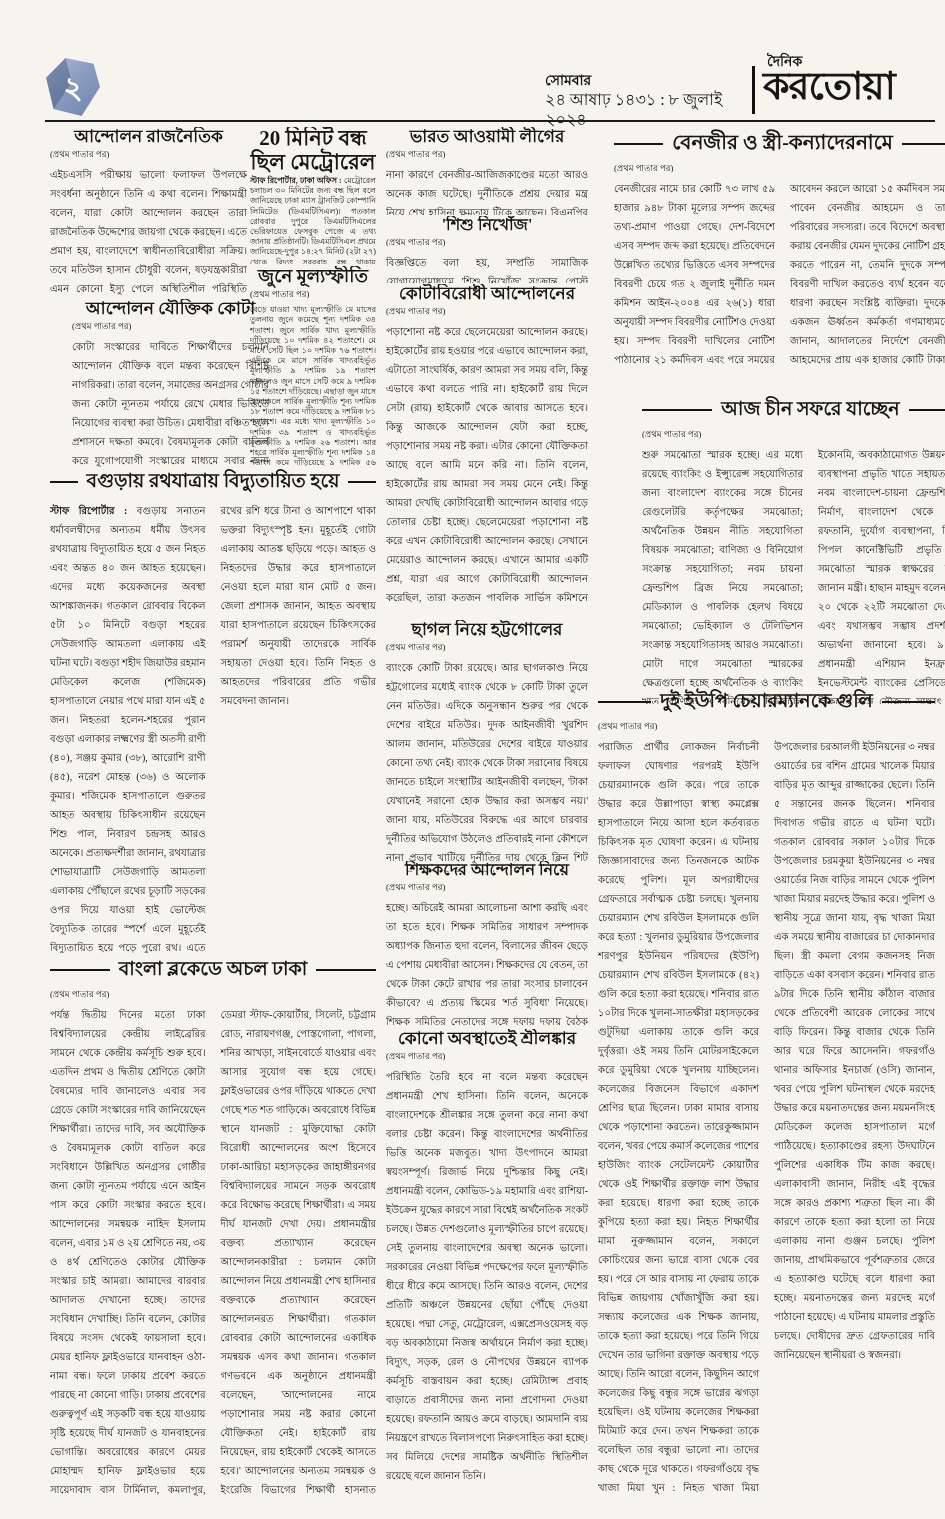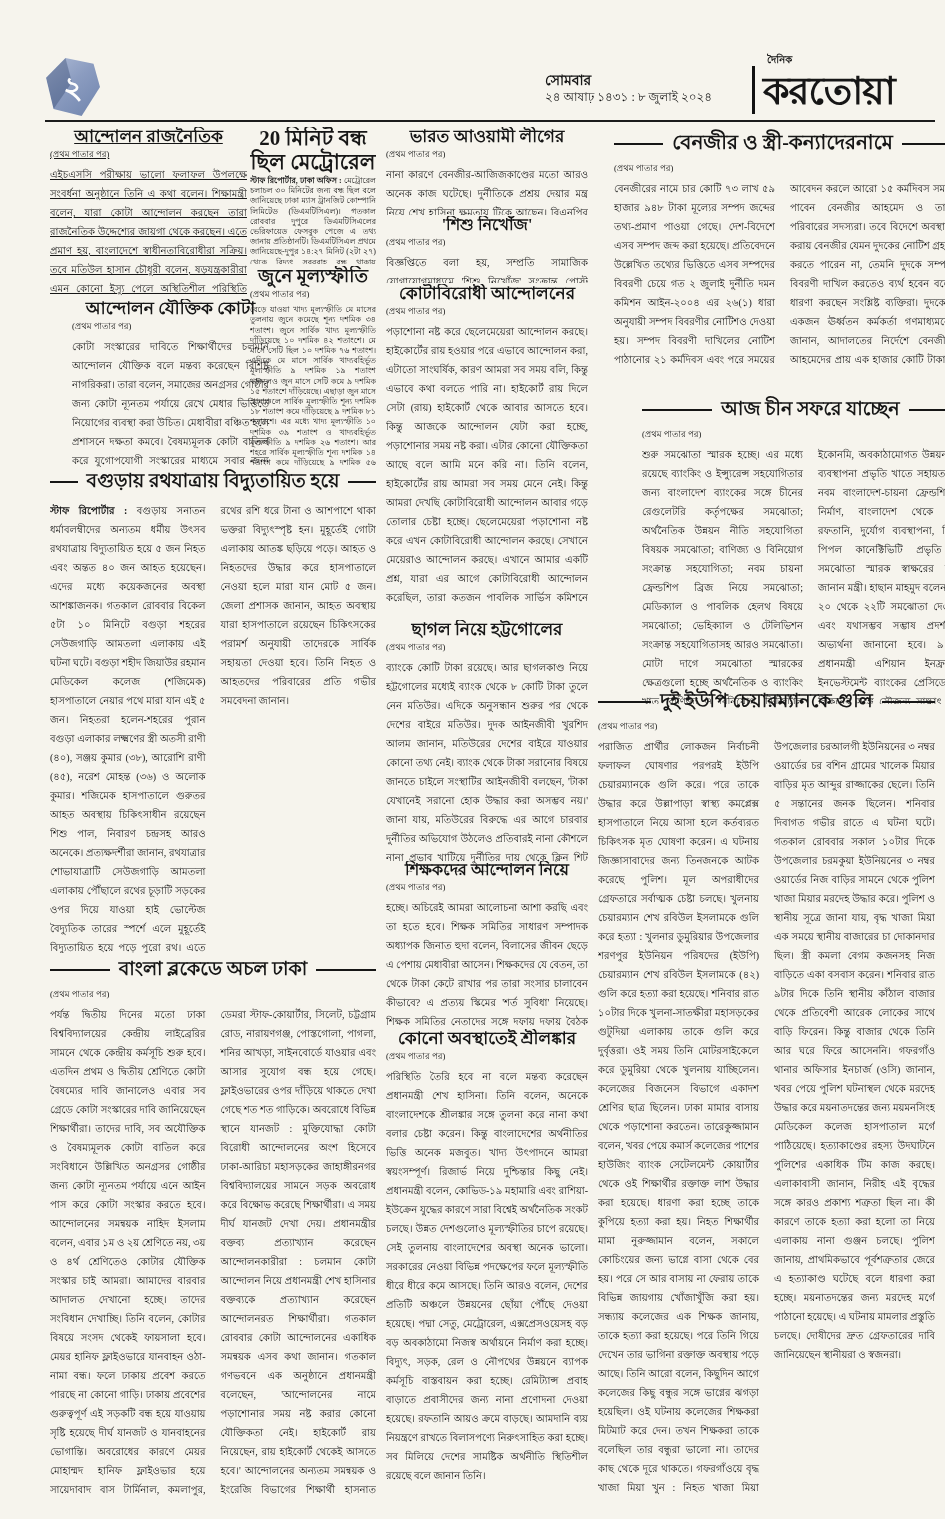--- a/index.html
+++ b/index.html
@@ -20,25 +20,25 @@
     position:absolute;left:0;top:0;width:100%;height:100%;
     background:rgba(40,60,100,.35);
     clip-path:polygon(0 34%,36% 0,48% 42%,14% 88%);
   }
   .emblem .num{
     position:absolute;left:0;top:6px;width:100%;text-align:center;
     font-size:30px;font-weight:bold;color:#fdfdfd;
   }
   .dateblock{left:545px;top:72px;width:200px;text-align:left;line-height:1.25;}
   .dateblock .day{font-size:14px;font-weight:bold;}
-  .dateblock .dline{font-size:12px;}
+  .dateblock .dline{font-size:16px;}
   .vbar{left:752px;top:66px;width:3px;height:48px;background:#111;}
   .masthead{left:763px;top:55px;width:175px;line-height:1;}
-  .masthead .top{font-size:10px;font-weight:bold;padding-left:4px;}
-  .masthead .main{font-size:38px;font-weight:900;letter-spacing:-1px;margin-top:7px;}
+  .masthead .top{font-size:14px;font-weight:bold;padding-left:4px;}
+  .masthead .main{font-size:38px;font-weight:900;letter-spacing:-1px;margin-top:1px;font-family:Liberation Mono, monospace;}
   .hrule{height:2px;background:#1c1c1c;}
   
   .art{position:absolute;overflow:hidden;}
   .art .h1c{text-align:center;font-weight:bold;line-height:1.12;margin:0 0 2px;}
   .kick{text-align:left;font-size:8.6px;margin:0 0 3px;}
   .body{font-size:10px;line-height:19px;text-align:justify;}
   .byline{font-weight:bold;}
   .cols2{column-count:2;column-gap:15px;column-fill:auto;}
   .spanhead{display:flex;align-items:center;margin-bottom:2px;}
   .spanhead .ln{flex:1;height:2px;background:#161616;}
@@ -62,21 +62,21 @@
 
 <div class="abs vbar"></div>
 
 <div class="abs masthead">
   <div class="top">দৈনিক</div>
   <div class="main">করতোয়া</div>
 </div>
 
 <div class="abs hrule" style="left:45px;top:120px;width:890px;"></div>
 
-<div class="art" style="left:50px;top:127px;width:197px;height:170px;text-decoration:underline;">
+<div class="art" style="left:50px;top:127px;width:197px;height:170px;">
   <div class="h1c fs17">আন্দোলন রাজনৈতিক</div>
   <div class="kick">(প্রথম পাতার পর)</div>
   <div class="body" style="height:126px;">এইচএসসি পরীক্ষায় ভালো ফলাফল উপলক্ষে সংবর্ধনা অনুষ্ঠানে তিনি এ কথা বলেন। শিক্ষামন্ত্রী বলেন, যারা কোটা আন্দোলন করছেন তারা রাজনৈতিক উদ্দেশ্যের জায়গা থেকে করছেন। এতে প্রমাণ হয়, বাংলাদেশে স্বাধীনতাবিরোধীরা সক্রিয়। তবে মতিউল হাসান চৌধুরী বলেন, ষড়যন্ত্রকারীরা এমন কোনো ইস্যু পেলে অস্থিতিশীল পরিস্থিতি তৈরি করতে চায়। আমরা যেন সেই ফাঁদে পা না দেই। আমাদের দেখতে হবে, এখানে কোনো গভীর ষড়যন্ত্র আছে কিনা। এছাড়া বিষয়টি উচ্চ আদালতে এখনও বিচারাধীন জানিয়ে শিক্ষামন্ত্রী বলেন, 'এটি রায় না আসা পর্যন্ত মন্তব্য করা আমার পক্ষে আদালত অবমাননার শামিল।'</div>
 </div>
 
 <div class="art" style="left:50px;top:299px;width:197px;height:168px;margin-left:22px;">
   <div class="h1c fs17">আন্দোলন যৌক্তিক কোটা</div>
   <div class="kick">(প্রথম পাতার পর)</div>
   <div class="body" style="height:124px;">কোটা সংস্কারের দাবিতে শিক্ষার্থীদের চলমান আন্দোলন যৌক্তিক বলে মন্তব্য করেছেন বিশিষ্ট নাগরিকরা। তারা বলেন, সমাজের অনগ্রসর গোষ্ঠীর জন্য কোটা ন্যূনতম পর্যায়ে রেখে মেধার ভিত্তিতে নিয়োগের ব্যবস্থা করা উচিত। মেধাবীরা বঞ্চিত হলে প্রশাসনে দক্ষতা কমবে। বৈষম্যমূলক কোটা বাতিল করে যুগোপযোগী সংস্কারের মাধ্যমে সবার জন্য সমান সুযোগ নিশ্চিত করতে হবে বলেও মত দেন তারা। একইসঙ্গে আন্দোলনের নামে সড়ক অবরোধ করে জনদুর্ভোগ সৃষ্টি না করারও আহ্বান জানান তারা। প্রধানমন্ত্রীর বক্তব্য আন্দোলনকারীদের দাবির সাথে সামঞ্জস্যপূর্ণ নয় বলেও মন্তব্য করেন তিনি।</div>
 </div>

